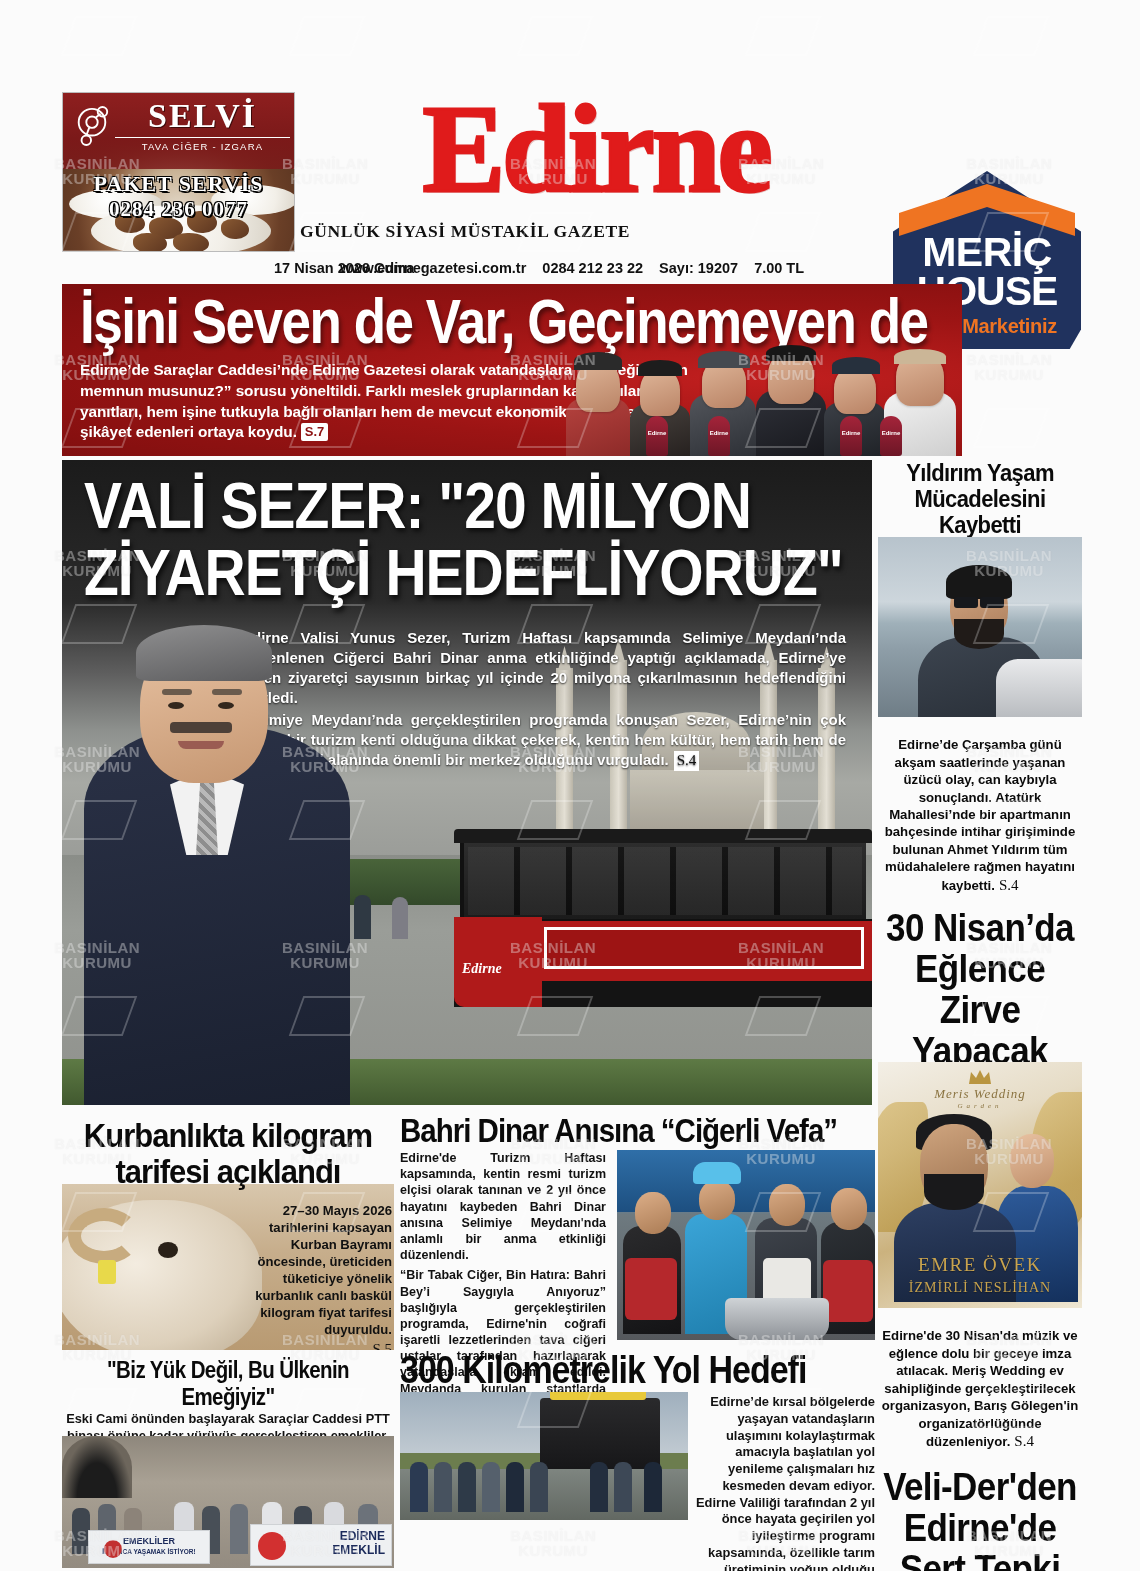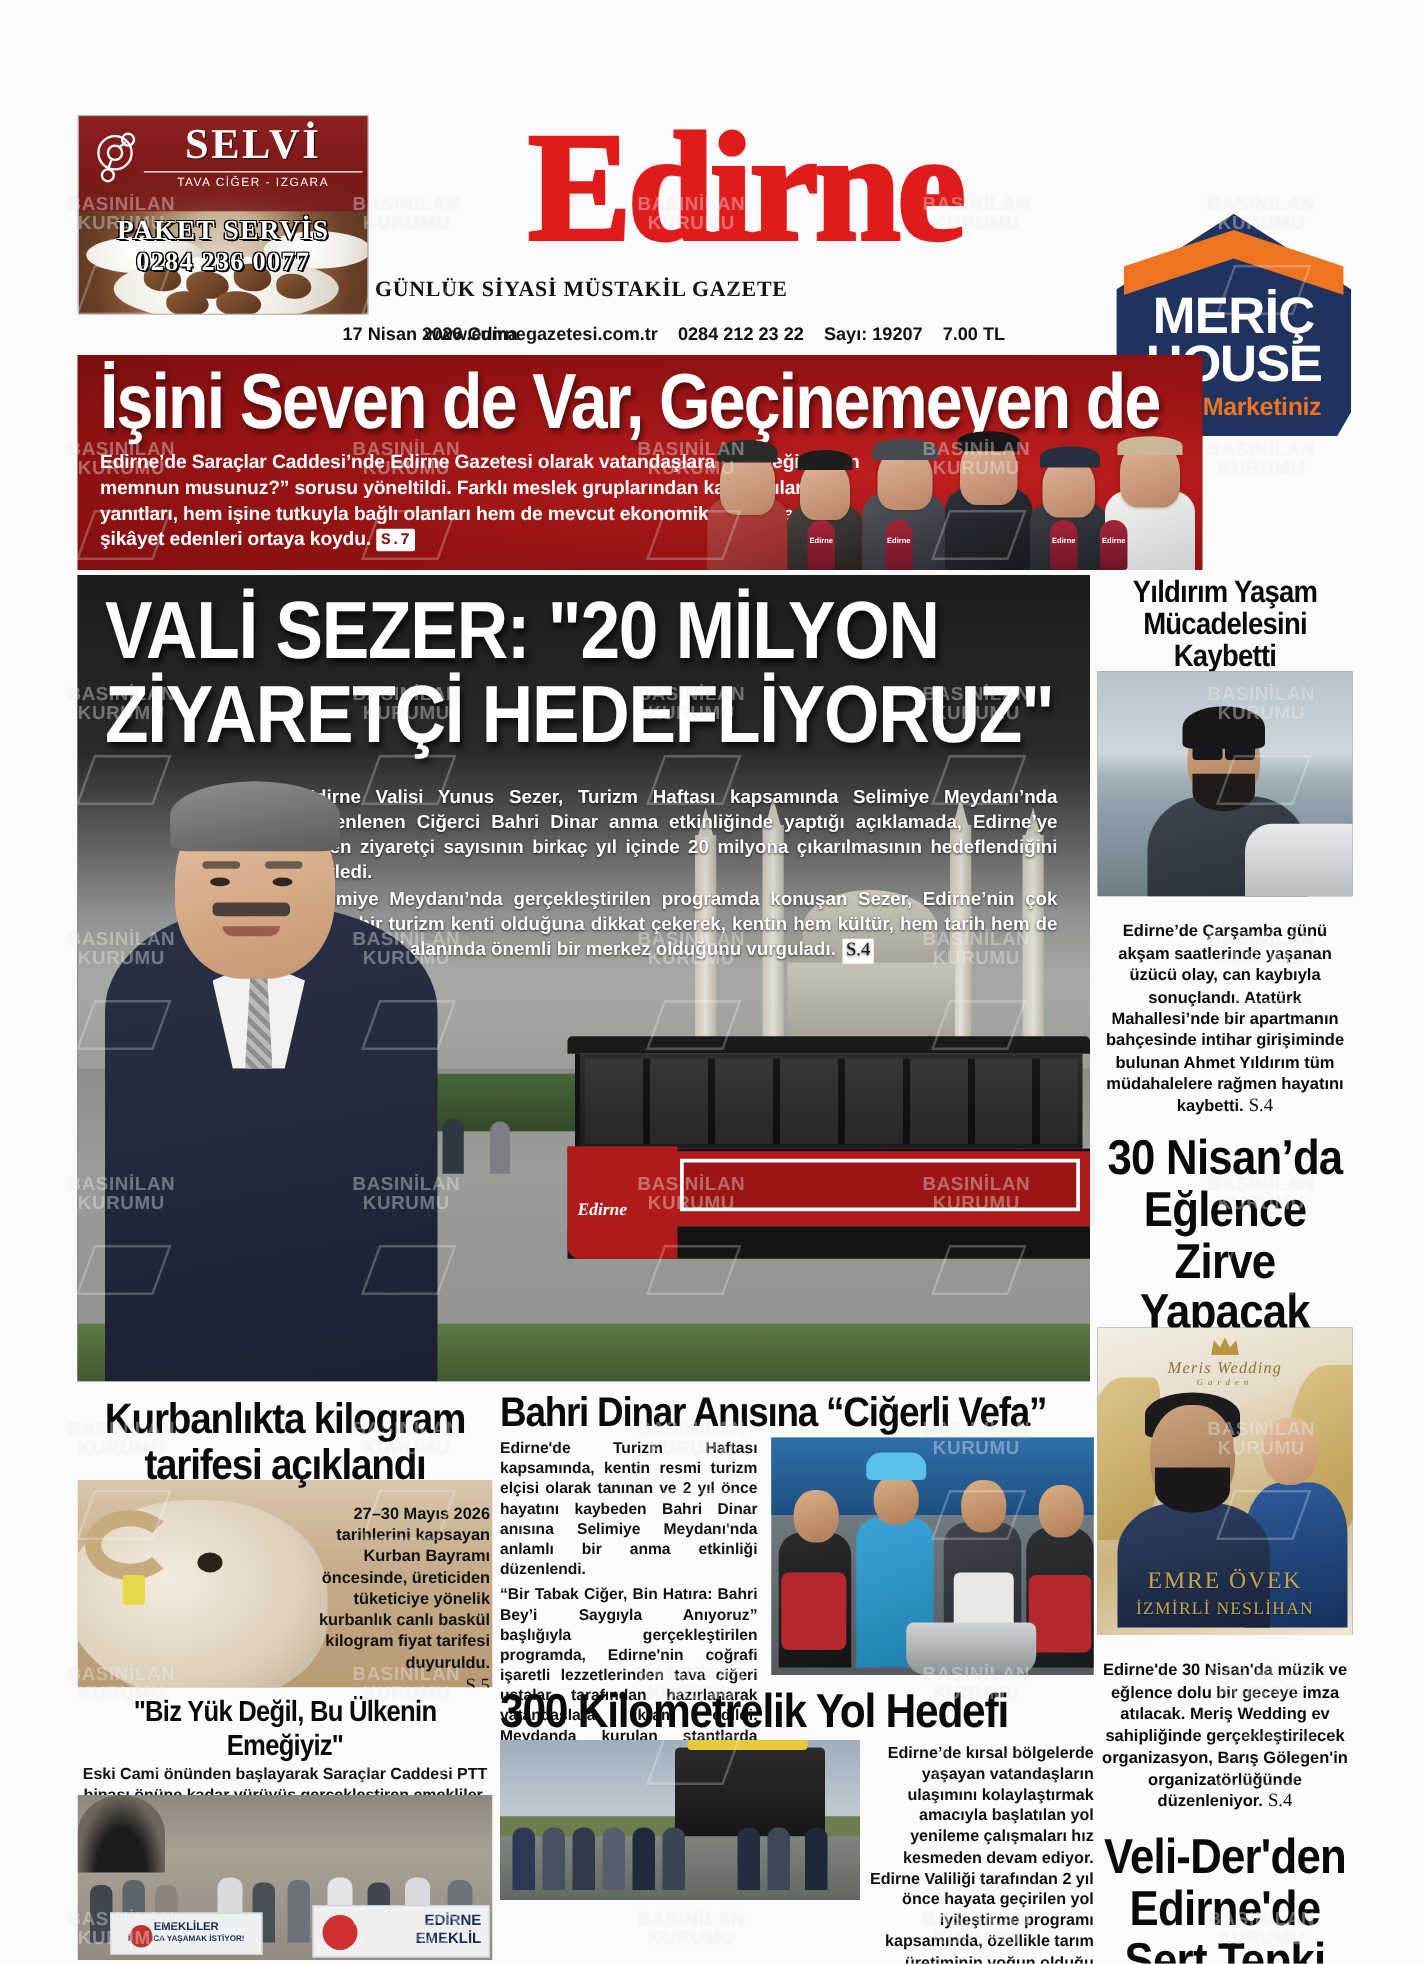--- a/index.html
+++ b/index.html
@@ -185,21 +185,20 @@
   .banner-body {
     position:absolute; left:18px; top:76px; width:618px;
     color:#fff; font-weight:bold; font-size:15.4px;
     line-height:1.35; letter-spacing:-.1px;
   }
   .sref {
     display:inline-block; background:#fff; color:#8c1111;
     font-weight:bold; font-size:13px;
     padding:0px 4px; border-radius:2px; margin-left:4px;
     vertical-align:1px;
-    font-family:Liberation Mono, monospace;
   }
   .banner-people {
     position:absolute; right:0px; bottom:0; width:400px; height:110px;
   }
   .face {
     position:absolute; bottom:0;
     border-radius:46% 46% 30% 30%;
     background: linear-gradient(160deg,#e0b79a,#b98365);
     box-shadow: 0 0 3px rgba(0,0,0,.35);
   }

